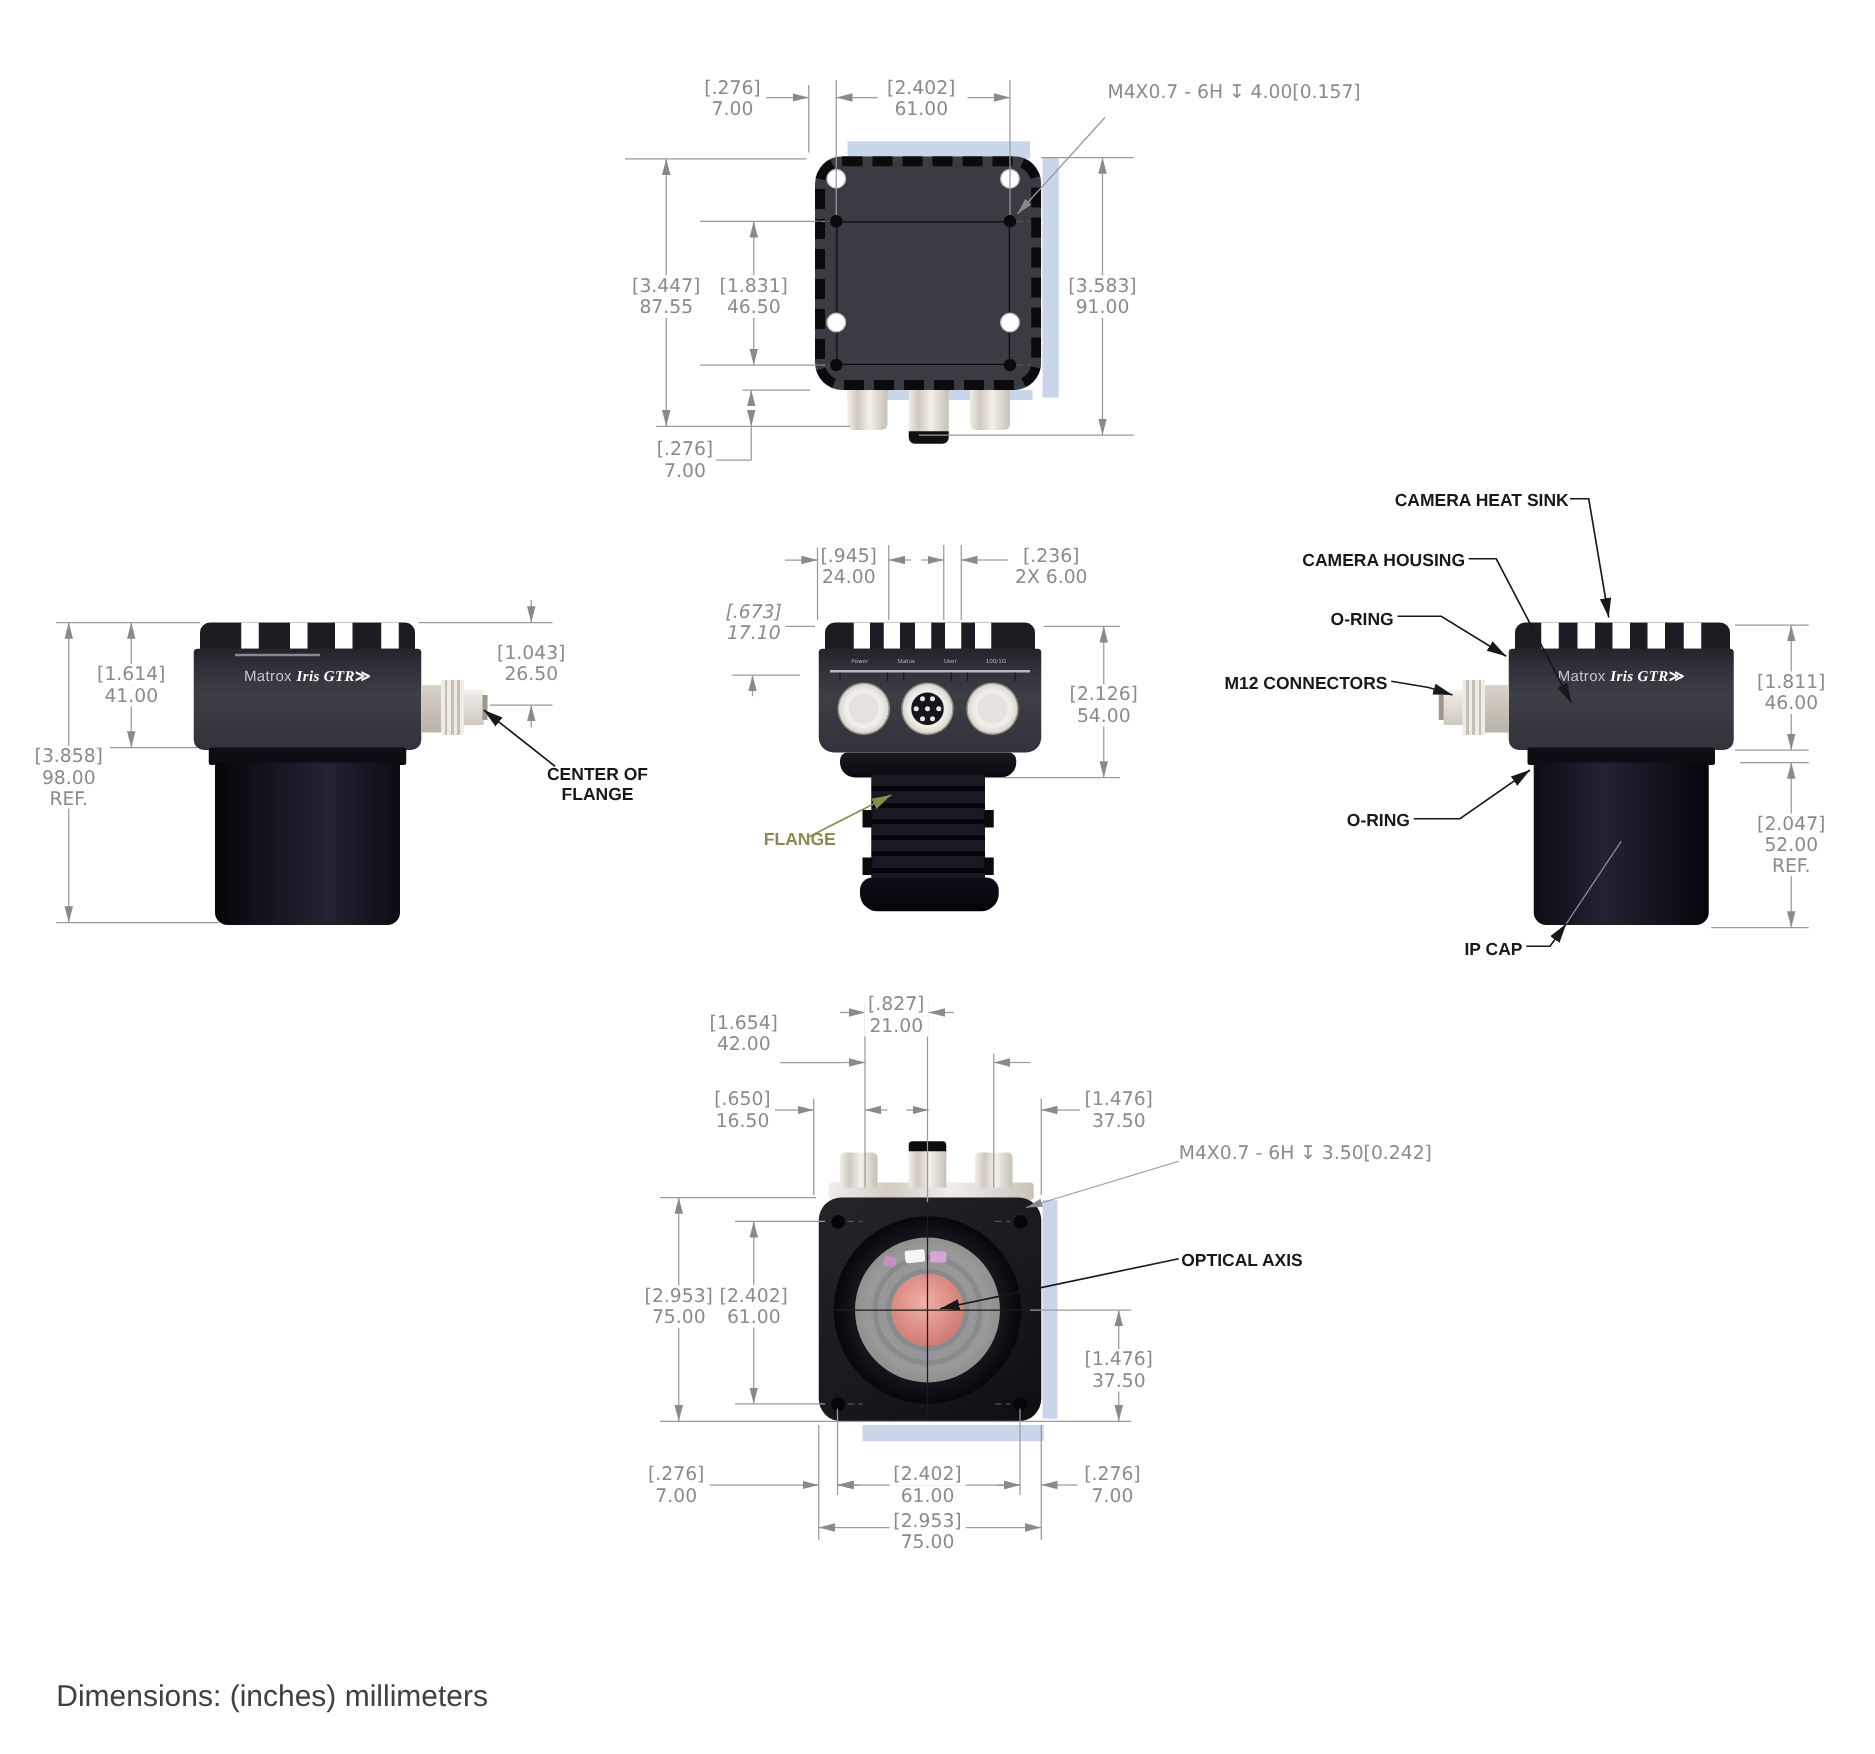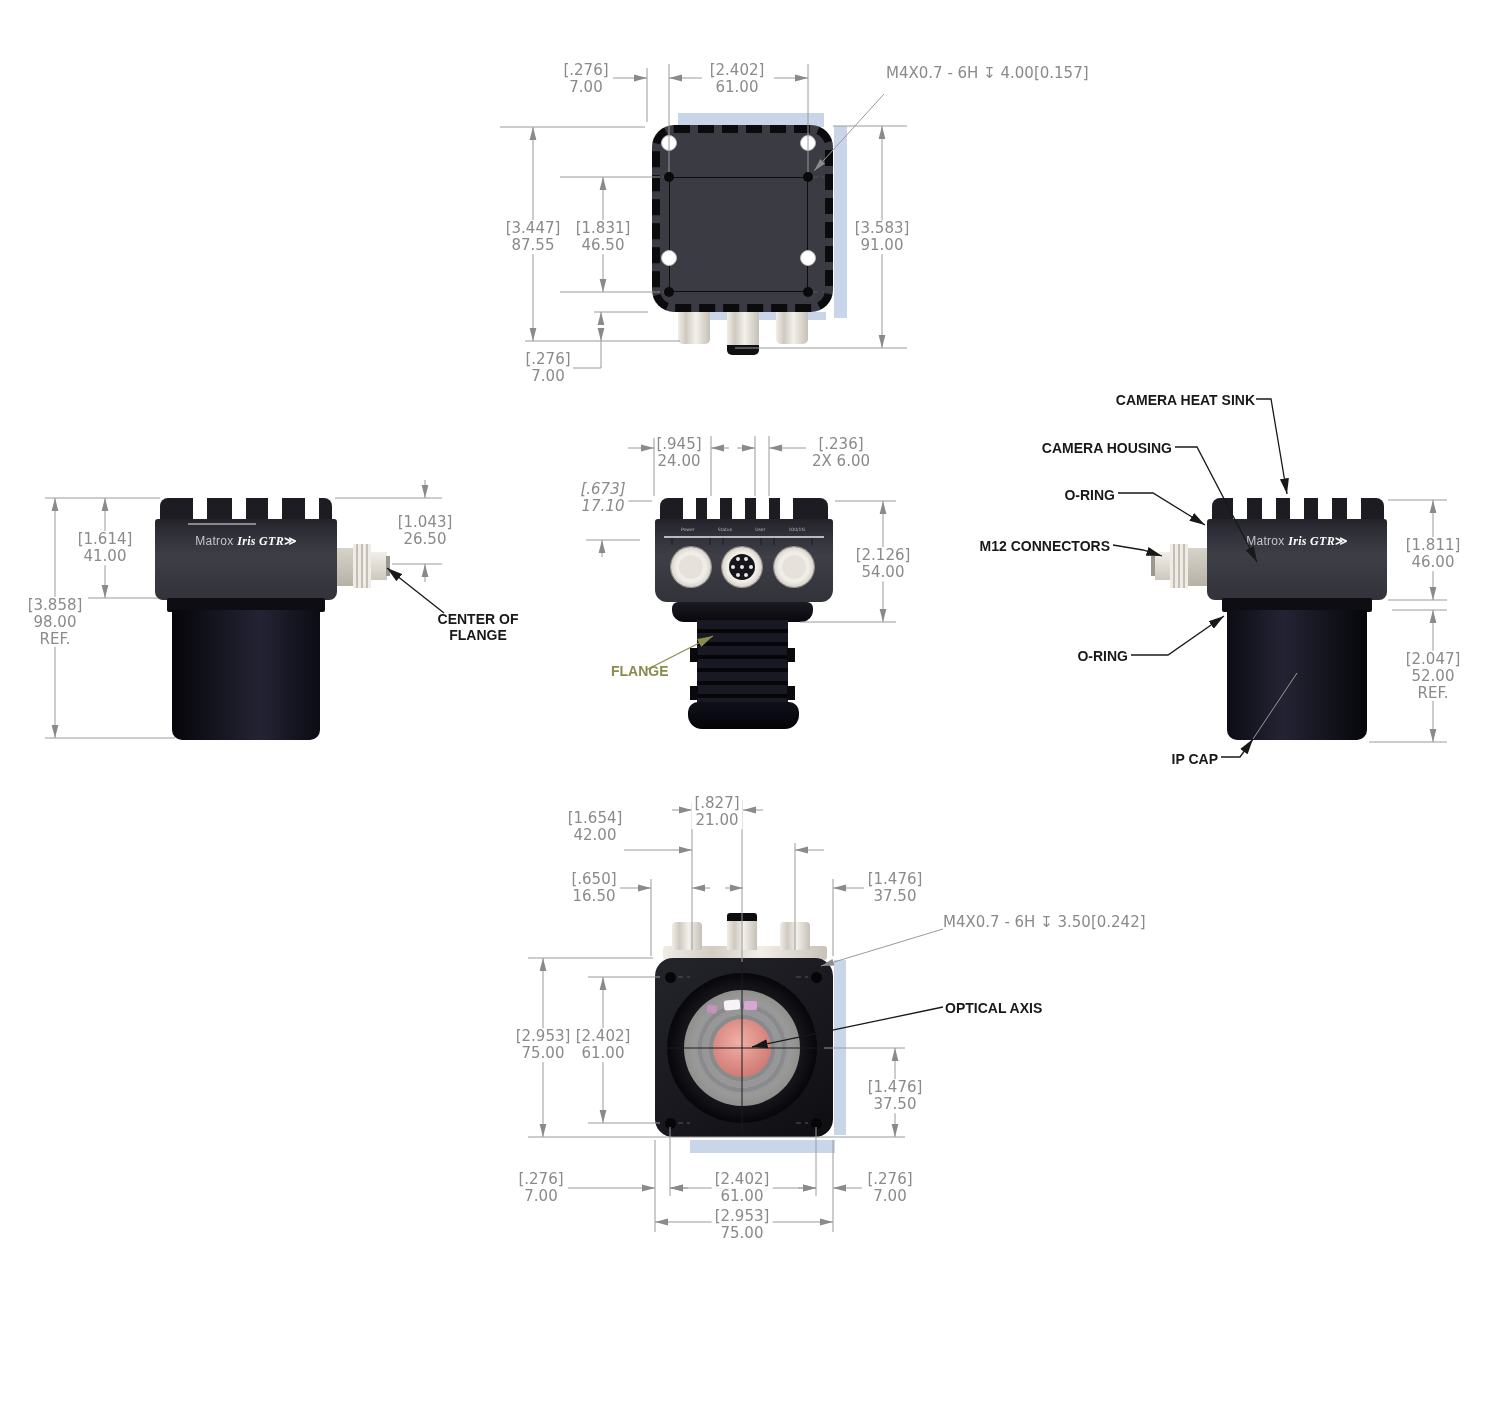--- a/index.html
+++ b/index.html
@@ -418,13 +418,14 @@
     </div>
   <div class="dim" style="left:890px;top:1188px;">
       <span>[.276]</span>
       <span>7.00</span>
     </div>
   <div class="dim bg" style="left:742px;top:1225px;">
       <span>[2.953]</span>
       <span>75.00</span>
     </div>
 
+  <div class="footer-note" style="left:45px;top:1344px;">Dimensions: (inches) millimeters</div>
 </div>
 
 </body></html>

